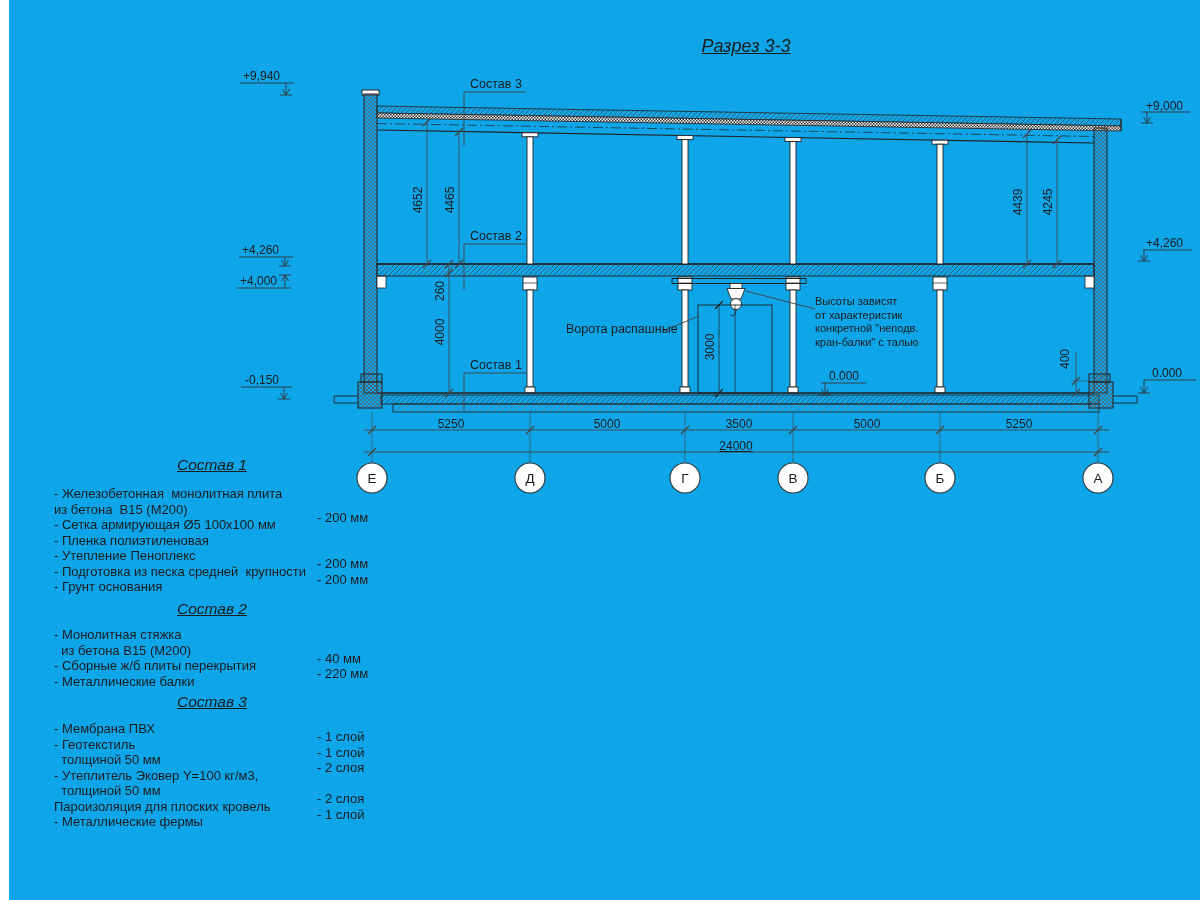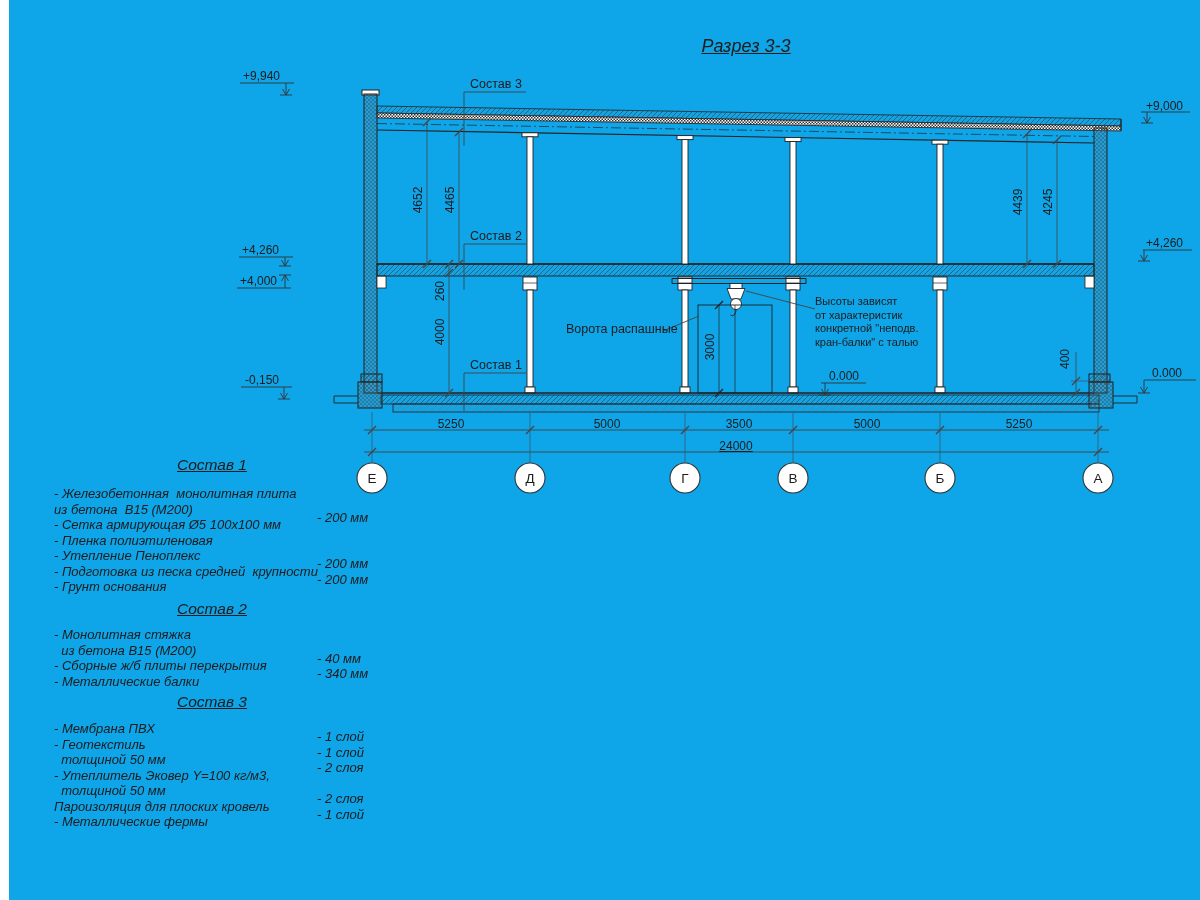--- a/index.html
+++ b/index.html
@@ -11,21 +11,21 @@
   .v   { transform:translate(-50%,-50%) rotate(-90deg); }
   .title { font-size:18px; font-style:italic; text-decoration:underline; transform:translateX(-50%); }
   .callout { font-size:12.5px; }
   .note div { font-size:11px; line-height:13.5px; }
   .ax { font-size:13.5px; transform:translate(-50%,-50%); }
   .specs { position:absolute; left:45px; width:316px; font-size:13px; }
   .spec-h { text-align:center; font-style:italic; font-size:15.5px; text-decoration:underline; line-height:16px; }
   .rows { margin-top:13px; }
   .b2 .rows { margin-top:10px; }
   .b3 .rows { margin-top:11px; }
-  .spec-row { position:relative; height:15.5px; line-height:15.5px;font-style:italic; }
+  .spec-row { position:relative; height:15.5px; line-height:15.5px; }
   .spec-row .t { white-space:pre; }
   .spec-row .val { position:absolute; left:263px; top:8px; white-space:pre; }
 </style>
 </head>
 <body>
 
 <div class="sheet">
 
 <svg width="1200" height="900" viewBox="0 0 1200 900">
   <defs>
@@ -282,21 +282,21 @@
     <div class="spec-row"><span class="t">- Подготовка из песка средней  крупности</span><span class="val">- 200 мм</span></div>
     <div class="spec-row"><span class="t">- Грунт основания</span><span class="val"></span></div>
   </div>
 </div>
 
 <div class="specs b2" style="top:601px;">
   <div class="spec-h">Состав 2</div>
   <div class="rows">
     <div class="spec-row"><span class="t">- Монолитная стяжка</span><span class="val"></span></div>
     <div class="spec-row"><span class="t">  из бетона В15 (М200)</span><span class="val">- 40 мм</span></div>
-    <div class="spec-row"><span class="t">- Сборные ж/б плиты перекрытия</span><span class="val">- 340 мм</span></div>
+    <div class="spec-row"><span class="t">- Сборные ж/б плиты перекрытия</span><span class="val">- 220 мм</span></div>
     <div class="spec-row"><span class="t">- Металлические балки</span><span class="val"></span></div>
   </div>
 </div>
 
 <div class="specs b3" style="top:694px;">
   <div class="spec-h">Состав 3</div>
   <div class="rows">
     <div class="spec-row"><span class="t">- Мембрана ПВХ</span><span class="val">- 1 слой</span></div>
     <div class="spec-row"><span class="t">- Геотекстиль</span><span class="val">- 1 слой</span></div>
     <div class="spec-row"><span class="t">  толщиной 50 мм</span><span class="val">- 2 слоя</span></div>

